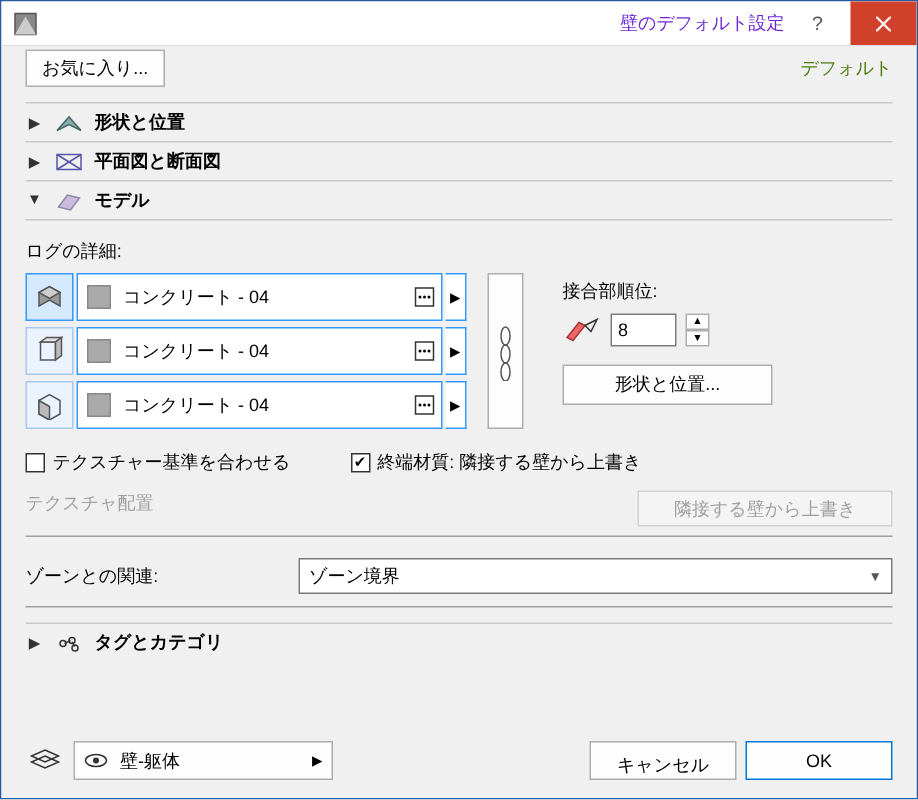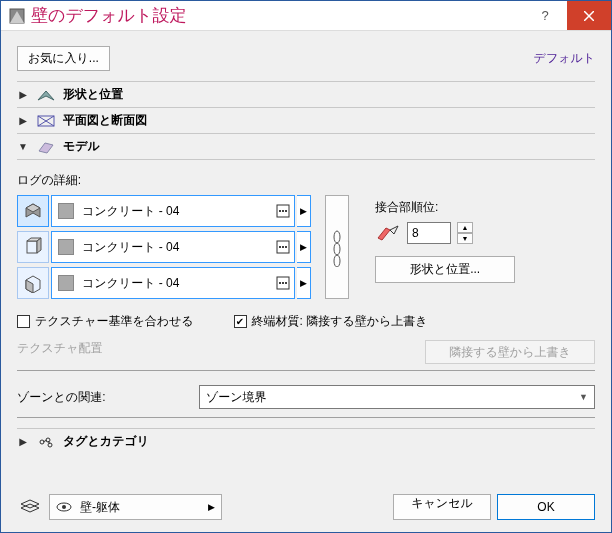--- a/index.html
+++ b/index.html
@@ -1,27 +1,27 @@
 <!DOCTYPE html>
 <html><head>
 <meta charset="utf-8">
 <style>
 *{box-sizing:border-box;margin:0;padding:0;font-family:'Yu Gothic UI','Meiryo',sans-serif;font-size:12px;color:#000}
 body{background:#fff}
 .window{width:612px;height:533px;border:1px solid #2a5a9e;background:#fff;display:flex;flex-direction:column}
 .titlebar{height:30px;background:#fff;display:flex;align-items:center;border-bottom:1px solid #ddd}
 .appicon{width:28px;height:28px;display:flex;align-items:center;justify-content:center;margin-left:2px}
-.title{flex:1;text-align:left;font-size:17px;color:#be185d}
+.title{flex:1;text-align:right;font-size:12px;color:#6d28d9}
 .winbtns{display:flex;height:100%}
 .winbtn{width:44px;display:flex;align-items:center;justify-content:center;font-size:13px;color:#555}
 .winbtn.close{background:#d0402a;color:#fff}
-.content{flex:1;background:#f0f0f0;padding:15px 16px 12px;position:relative}
+.content{flex:1;background:#f0f0f0;padding:2px 16px 12px;position:relative}
 .toprow{display:flex;justify-content:space-between;align-items:center;margin-bottom:10px}
 .btn{background:#fdfdfd;border:1px solid #adadad;padding:3px 10px;cursor:pointer}
-.plain{color:#4c1d95}
+.plain{color:#4d7c0f}
 .rule{height:1px;background:#a0a0a0;margin:0}
 .sect{display:flex;align-items:center;gap:6px;padding:4px 0;border-top:1px solid #c8c8c8}
 .sect.first{border-top:1px solid #c8c8c8}
 .tri{width:12px;text-align:center;font-size:10px;color:#333}
 .tri.down{font-size:10px}
 .secticon{width:22px;height:16px;display:flex;align-items:center;justify-content:center}
 .sectlbl{font-weight:bold}
 .model-body{padding:8px 0 4px;border-top:1px solid #c8c8c8}
 .lbl{margin:4px 0 6px}
 .matrow-wrap{display:flex;gap:8px}
@@ -49,21 +49,21 @@
 .zr{display:flex;align-items:center;margin:14px 0 8px;gap:12px}
 .zr .lblz{width:170px}
 .combo{flex:1;height:24px;border:1px solid #7a7a7a;background:#fff;display:flex;align-items:center;padding:0 6px;justify-content:space-between}
 .combo .arr{font-size:9px;color:#555}
 .footer{display:flex;align-items:center;gap:6px;padding:8px 16px 12px;background:#f0f0f0}
 .layericon{width:26px;height:18px;display:flex;align-items:center;justify-content:center}
 .layerbtn{flex:1;max-width:262px;height:26px;border:1px solid #adadad;background:#fdfdfd;display:flex;align-items:center;padding:0 6px;gap:8px}
 .eye{width:16px;height:12px}
 .spacer{flex:1}
 .okbtn{width:98px;height:26px;border:1px solid #0078d7;background:#fdfdfd;display:flex;align-items:center;justify-content:center}
-.cancelbtn{width:98px;height:26px;border:1px solid #adadad;background:#fdfdfd;display:flex;align-items:flex-start;justify-content:center}
+.cancelbtn{width:98px;height:26px;border:1px solid #adadad;background:#fdfdfd;display:flex;align-items:flex-end;justify-content:center}
 .txtreset{width:170px;height:24px;border:1px solid #d0d0d0;background:#f4f4f4;display:flex;align-items:center;justify-content:center}
 .txtreset span{color:#a0a0a0}
 svg{display:block}
 </style>
 </head>
 <body>
 
 <div class="window">
   <div class="titlebar">
     <div class="appicon">

